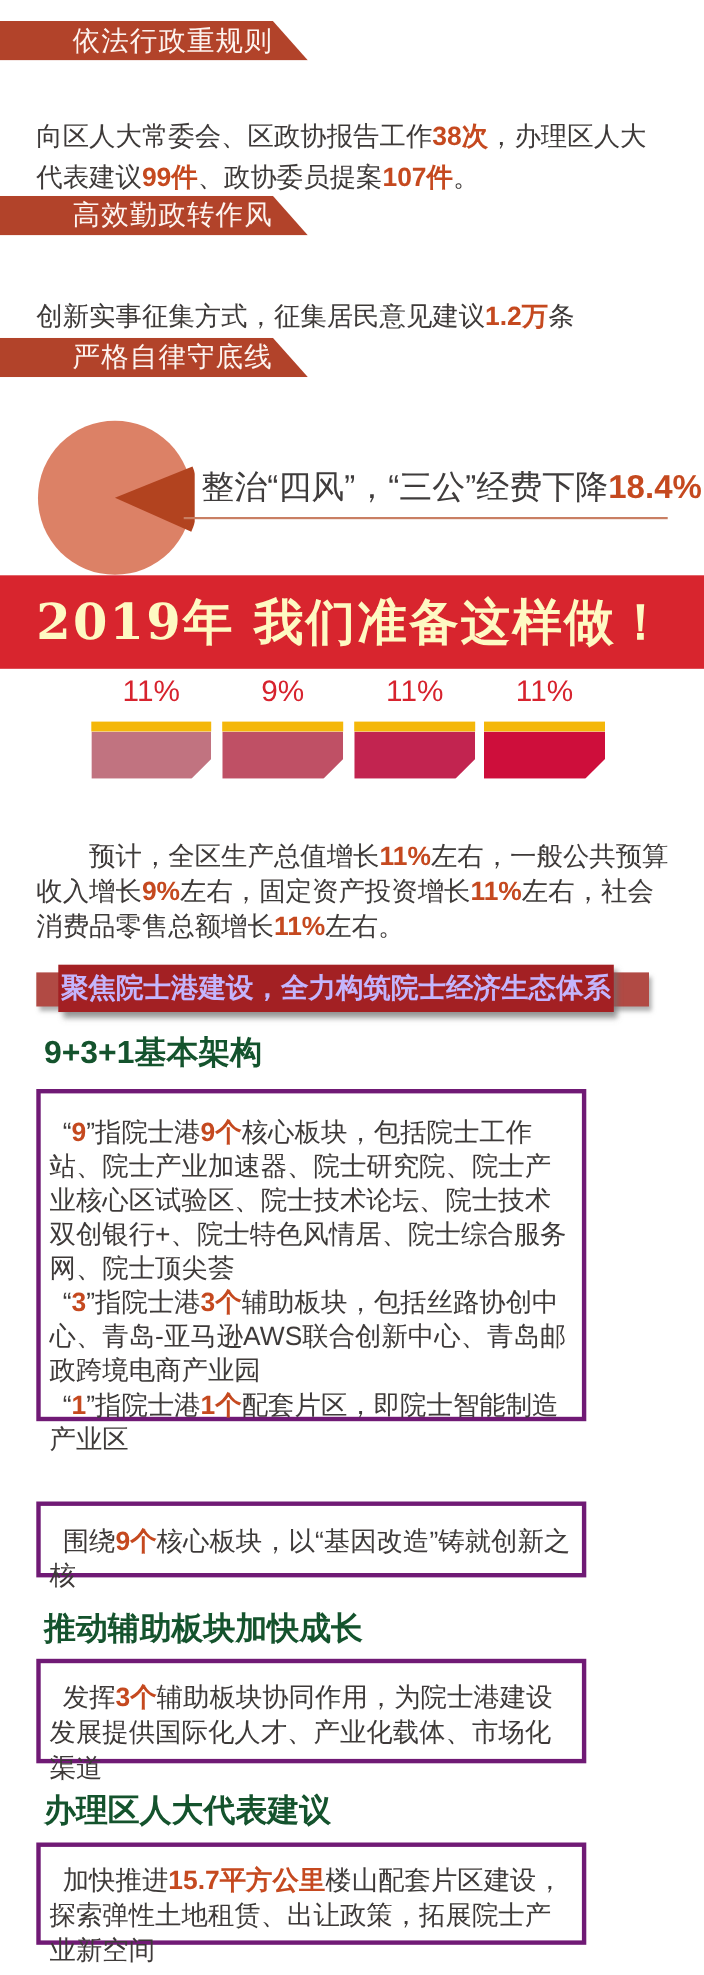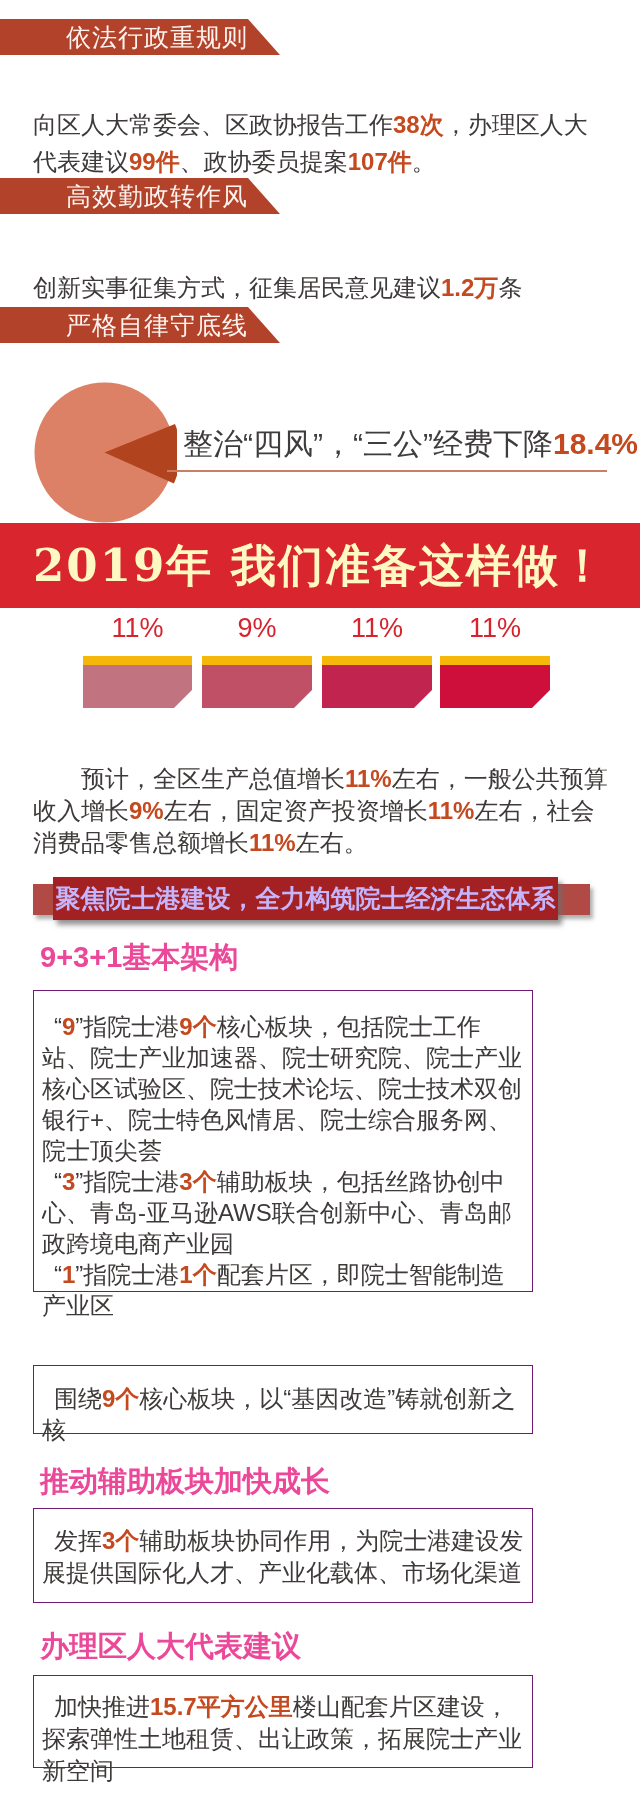--- a/index.html
+++ b/index.html
@@ -20,22 +20,22 @@
   .pct{position:absolute;top:611px;height:34px;line-height:34px;text-align:center;
        font-size:27px;color:#d7232e;font-weight:500;}
   .bar{position:absolute;top:656px;}
   .bar-cap{height:9px;background:#f4b70a;}
   .bar-body{height:43px;clip-path:polygon(0 0,100% 0,100% calc(100% - 18px),calc(100% - 18px) 100%,0 100%);}
   .focus-back{position:absolute;left:33px;top:884px;width:557px;height:31px;background:#b14a44;
               box-shadow:3px 4px 4px rgba(110,110,110,0.55);}
   .focus-front{position:absolute;left:53px;top:877px;width:505px;height:43px;background:#a32023;
                box-shadow:4px 5px 5px rgba(110,110,110,0.7);color:#c4b5fd;font-weight:bold;
                font-size:25px;line-height:43px;text-align:center;}
-  .sec-heading{position:absolute;left:40px;font-size:29px;font-weight:bold;color:#ec4899;line-height:30px;white-space:nowrap;}
-  .sec-box{position:absolute;left:33px;width:500px;border:1px solid #701a75;box-sizing:border-box;
+  .sec-heading{position:absolute;left:40px;font-size:29px;font-weight:bold;color:#14532d;line-height:30px;white-space:nowrap;}
+  .sec-box{position:absolute;left:33px;width:500px;border:4px solid #701a75;box-sizing:border-box;
            background:#fff;padding:0 8px;font-size:24px;color:#3e3a39;}
   .sec-box p{margin:0;text-indent:0.5em;line-height:31px;}
   .sec-box.lh32 p{line-height:32px;}
 </style>
 </head>
 <body>
 
 <div class="page">
 
   <div class="ribbon" style="top: 19px; background: rgb(178, 67, 42);">

